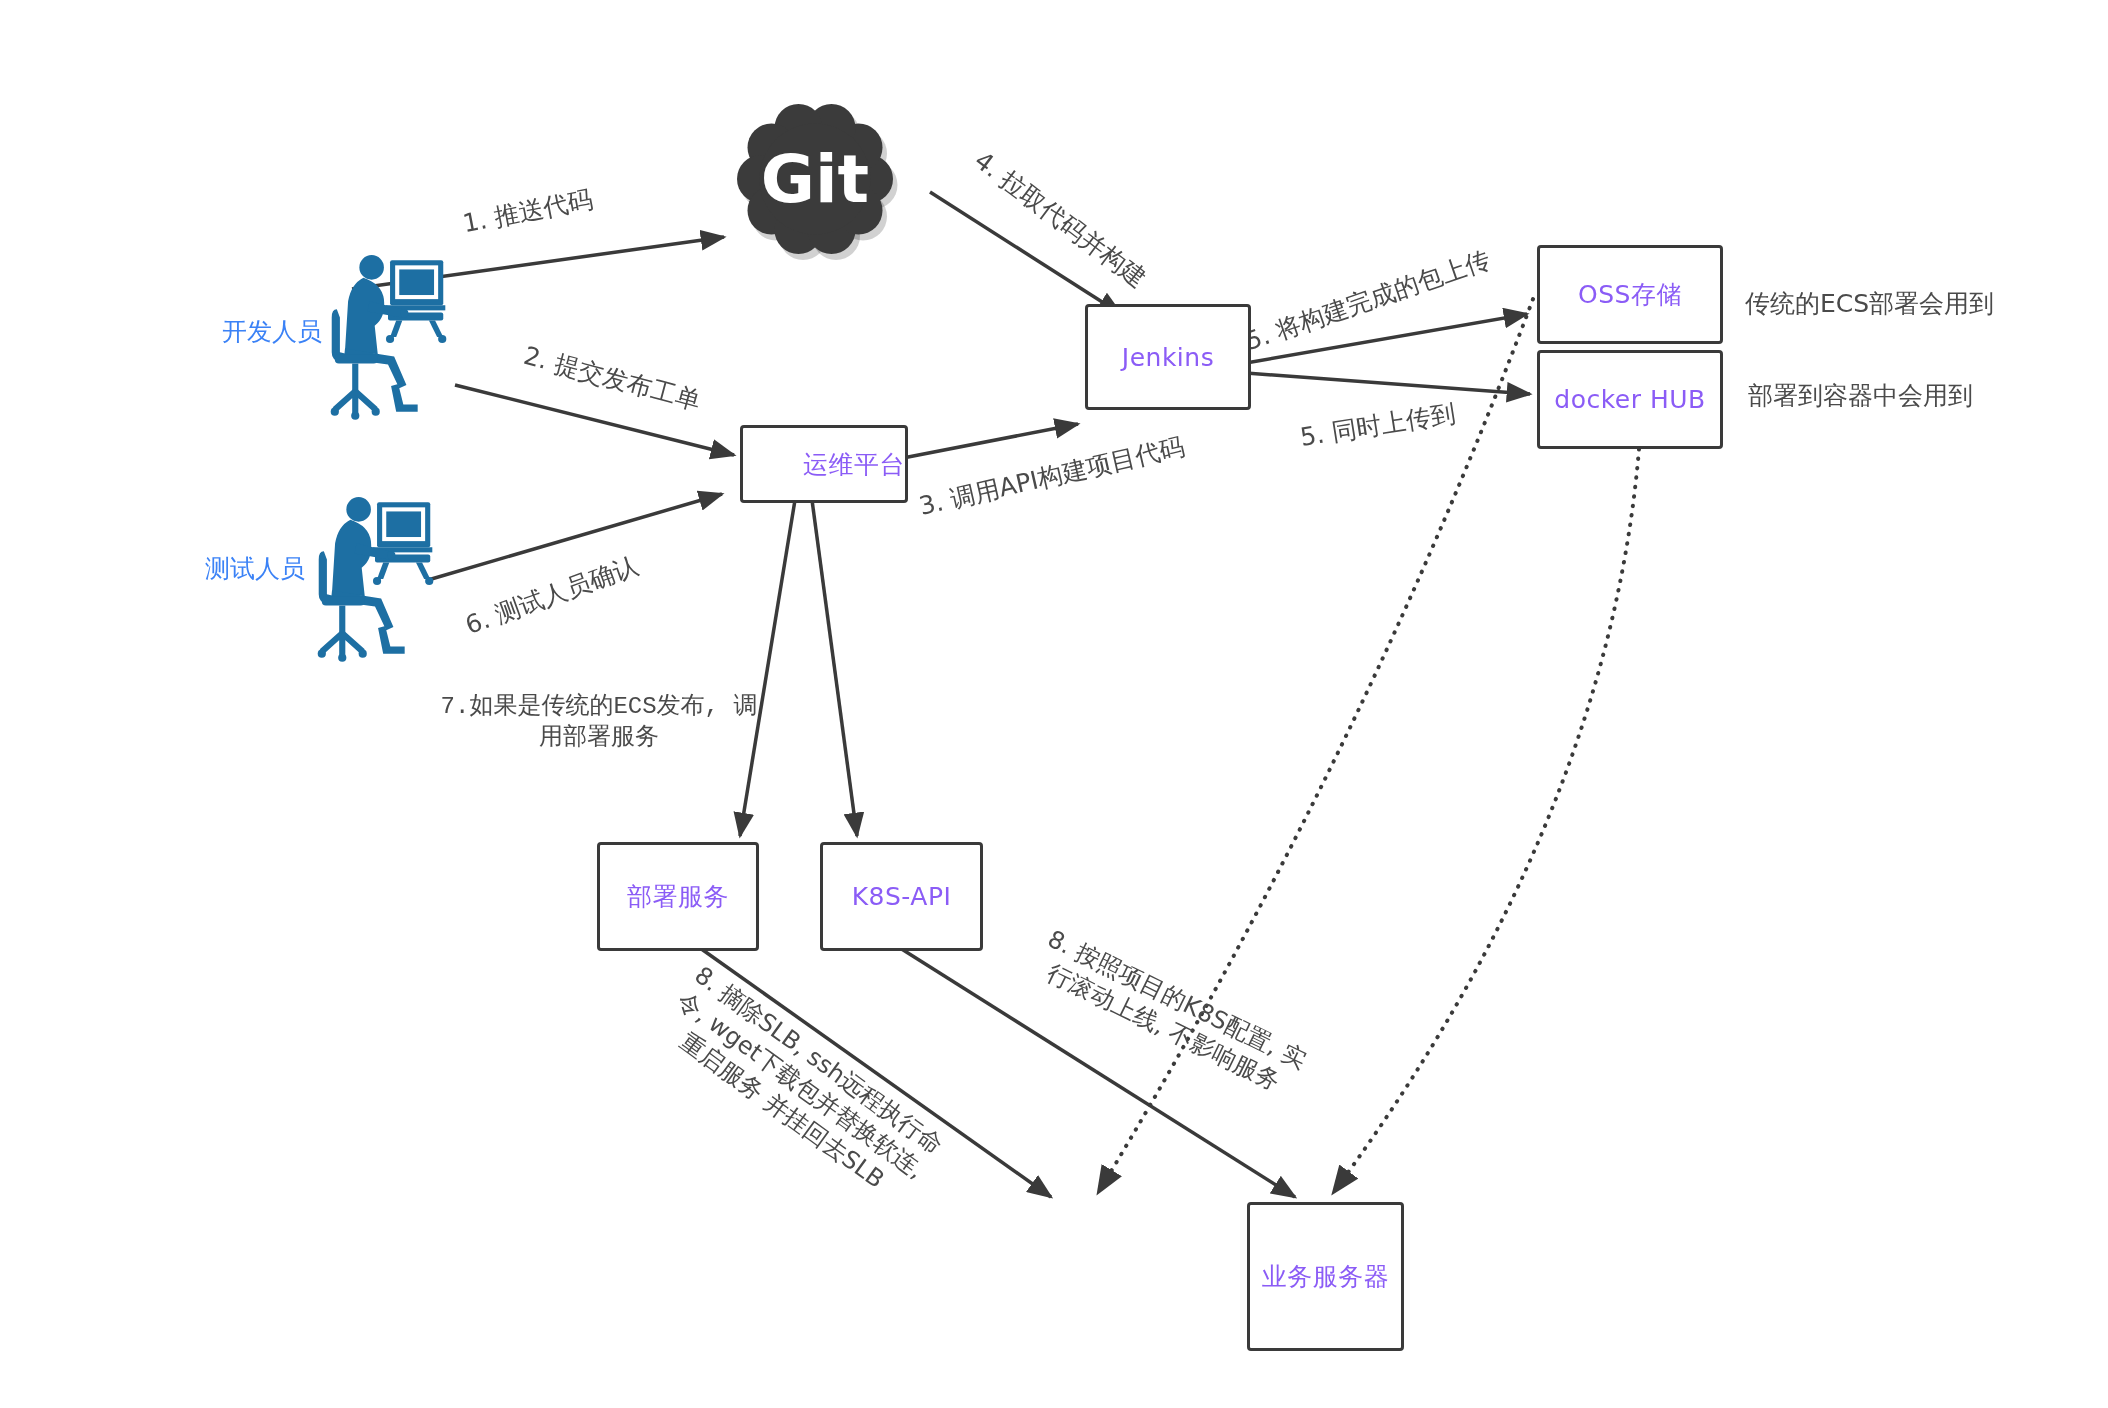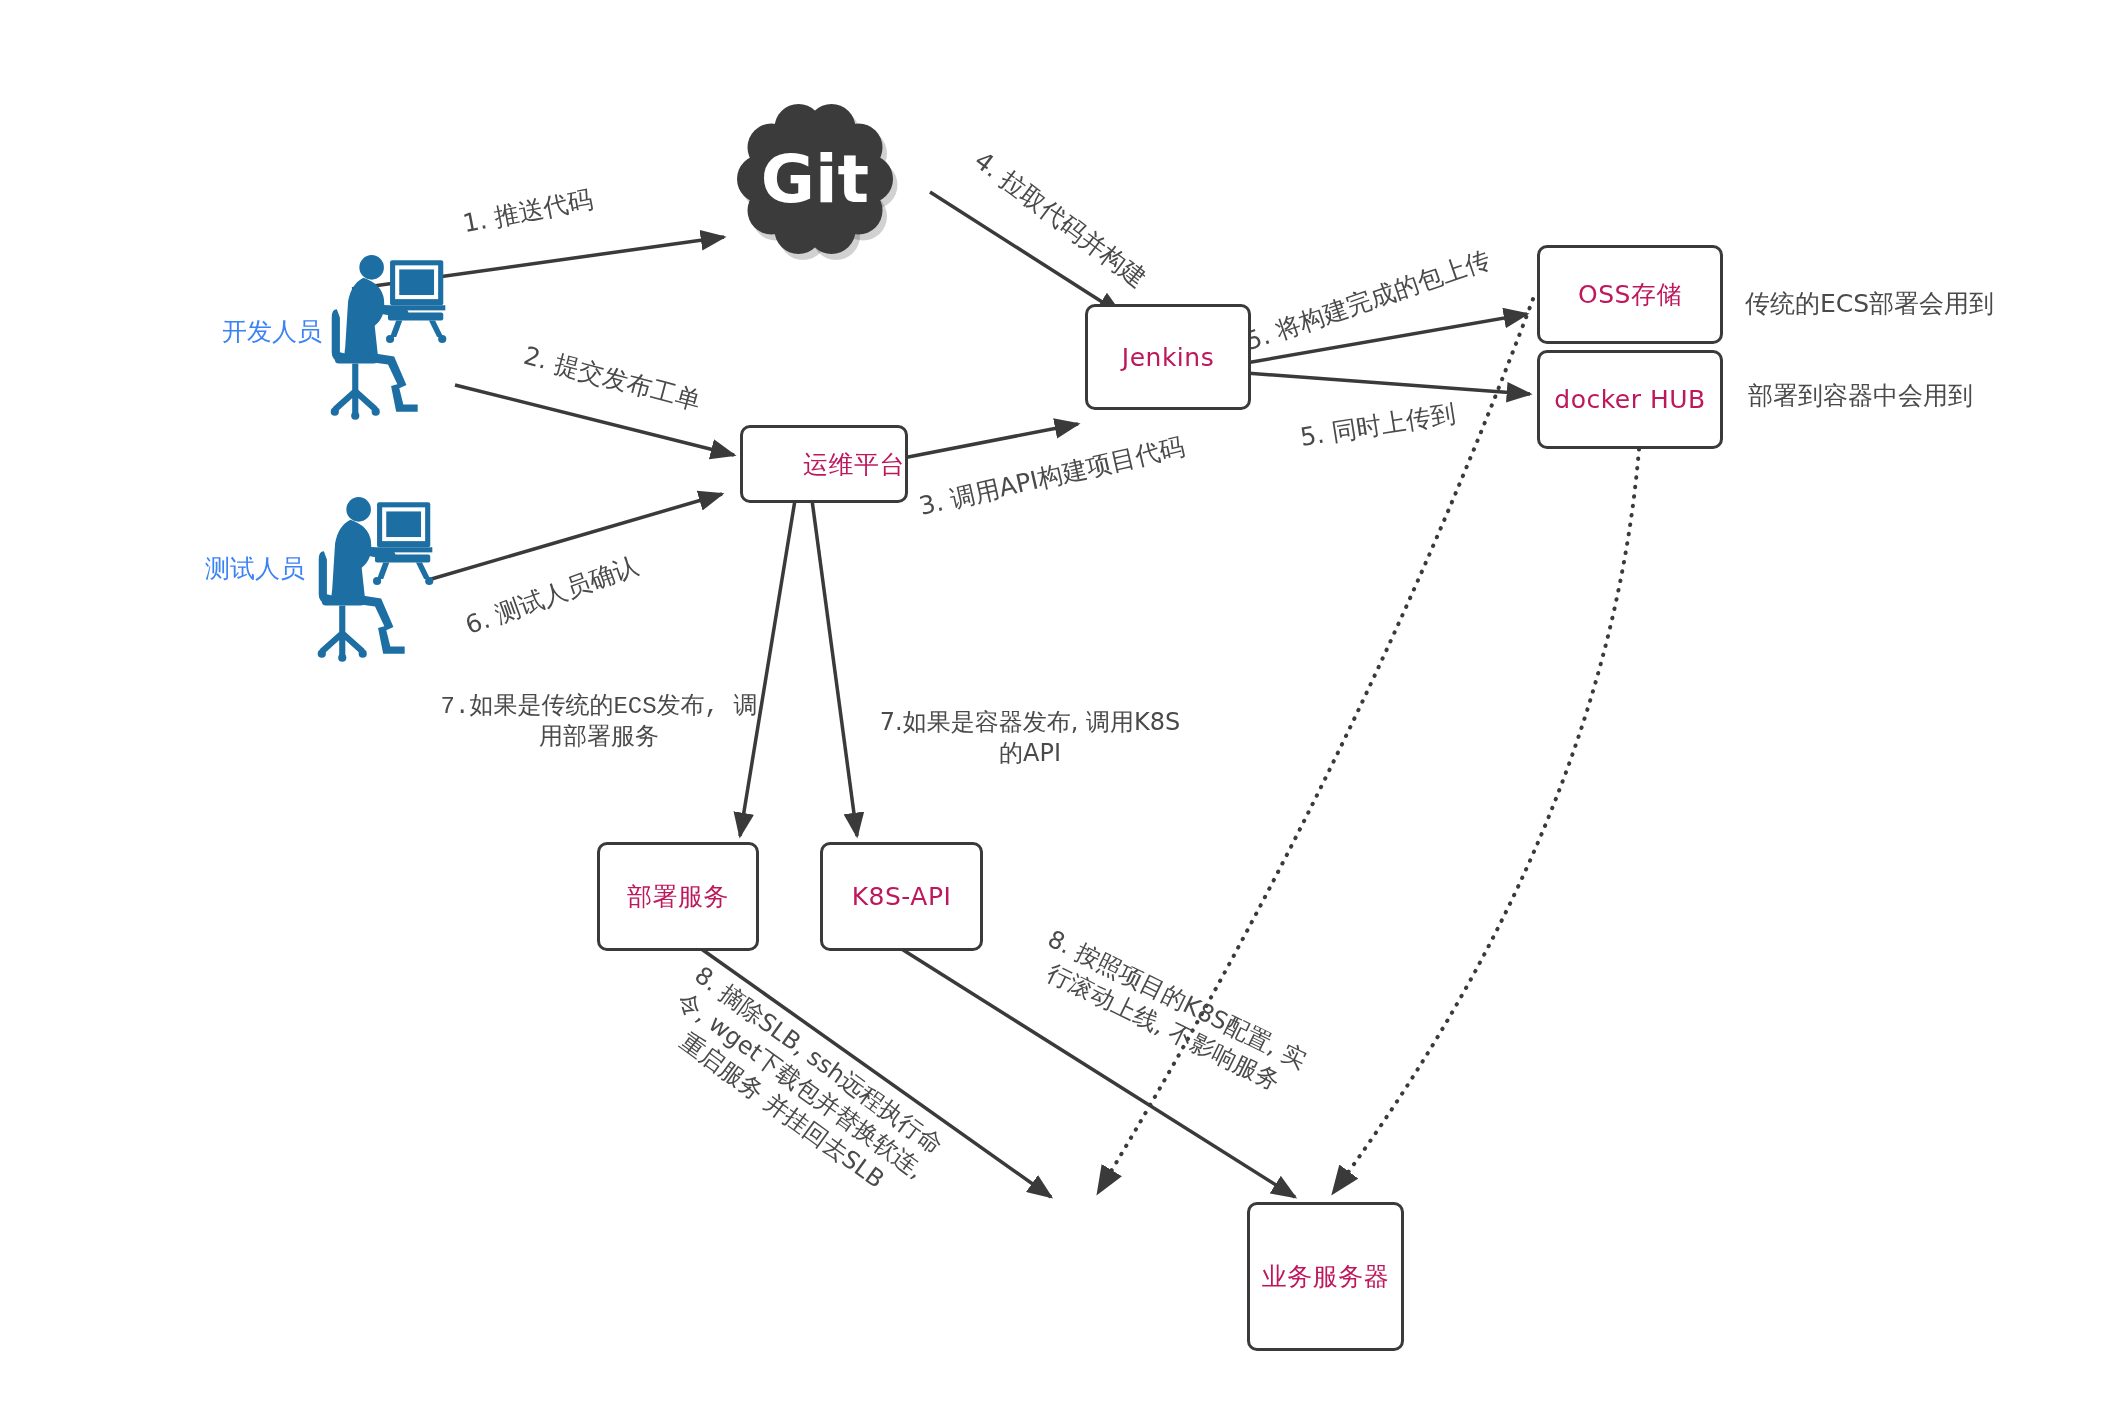--- a/index.html
+++ b/index.html
@@ -2,23 +2,23 @@
 <html><head>
 <meta charset="utf-8">
 <style>
   html,body{margin:0;padding:0;background:#ffffff;}
   #canvas{
     position:relative;width:2108px;height:1408px;background:#ffffff;overflow:hidden;
     font-family:"DejaVu Sans","Liberation Sans",sans-serif;color:#4a4a4a;
   }
   #wires{position:absolute;left:0;top:0;z-index:1;}
   .node{
-    position:absolute;z-index:3;background:#ffffff;border:3px solid #3a3a3a;border-radius:10px;
+    position:absolute;z-index:3;background:#ffffff;border:3px solid #3a3a3a;border-radius:4px;
     display:flex;align-items:center;justify-content:center;
-    font-size:25px;color:#be185d;letter-spacing:0.5px;
+    font-size:25px;color:#8b5cf6;letter-spacing:0.5px;
   }
   .elabel{
     position:absolute;z-index:2;color:#4a4a4a;font-size:25px;white-space:nowrap;
     transform:translate(-50%,-50%) rotate(var(--r,0deg));
     text-align:center;line-height:1.3;
   }
   .elabel.small{font-size:24px;}
   .actor-label{position:absolute;z-index:2;font-size:25px;color:#3b82f6;transform:translate(-50%,-50%);white-space:nowrap;}
   .note{position:absolute;z-index:2;font-size:25px;color:#4a4a4a;transform:translateY(-50%);white-space:nowrap;}
   .icon{position:absolute;z-index:2;}
@@ -171,24 +171,20 @@
   <div class="elabel" style="left:1052px;top:477px;--r:-13deg;">3. 调用API构建项目代码</div>
   <div class="elabel" style="left:1060px;top:220px;--r:37deg;">4. 拉取代码并构建</div>
   <div class="elabel" style="left:1368px;top:301px;--r:-19deg;">5. 将构建完成的包上传</div>
   <div class="elabel" style="left:1378px;top:426px;--r:-9deg;">5. 同时上传到</div>
   <div class="elabel" style="left:552px;top:596px;--r:-20deg;">6. 测试人员确认</div>
 
   <div class="elabel small" style="left:599px;top:722px;font-family:Liberation Mono, monospace;">
     <div>7.如果是传统的ECS发布, 调</div>
     <div>用部署服务</div>
   </div>
-  <div class="elabel small" style="left:1030px;top:738px;">
-    <div>7.如果是容器发布, 调用K8S</div>
-    <div>的API</div>
-  </div>
   <div class="elabel small" style="left:800px;top:1086px;--r:36deg;">
     <div>8. 摘除SLB, ssh远程执行命</div>
     <div>令, wget下载包并替换软连,</div>
     <div>重启服务 并挂回去SLB</div>
   </div>
   <div class="elabel small" style="left:1170px;top:1014px;--r:26deg;">
     <div>8. 按照项目的K8S配置, 实</div>
     <div>行滚动上线, 不影响服务</div>
   </div>
 

